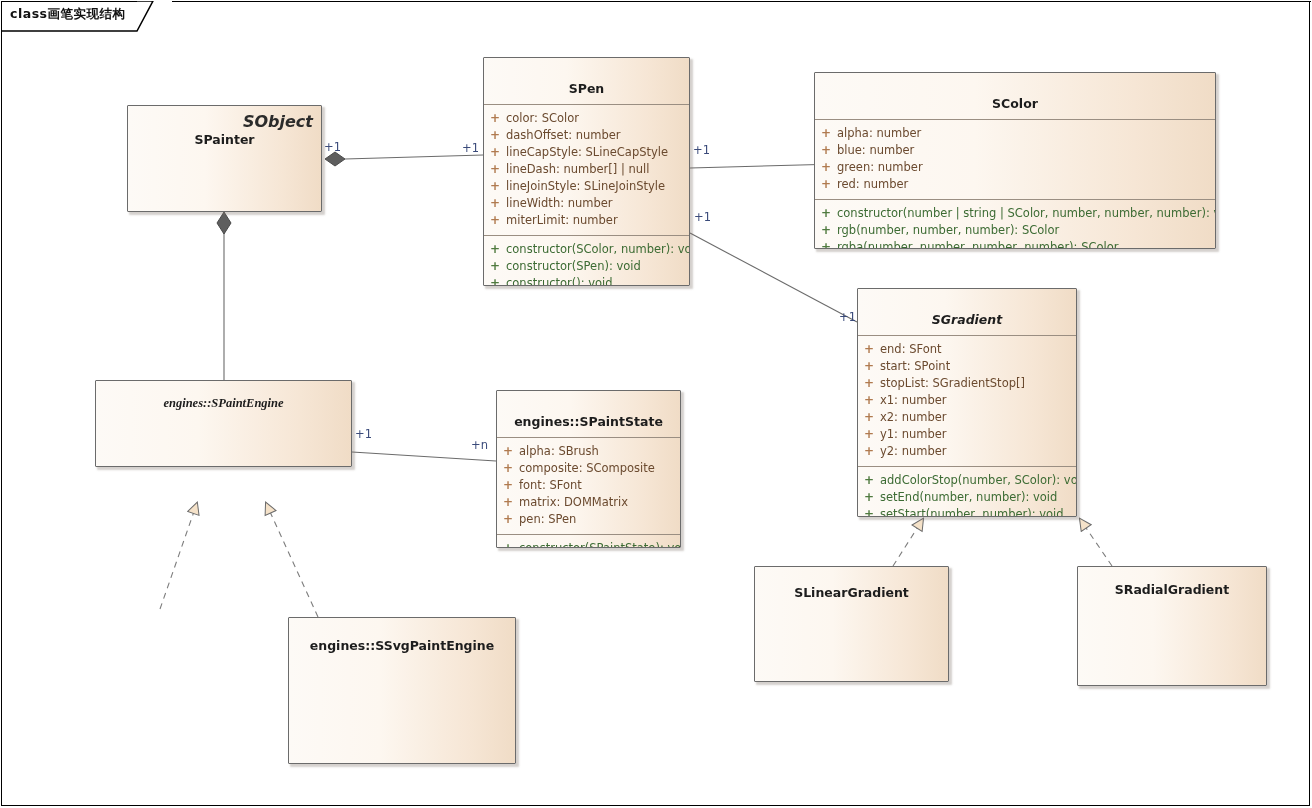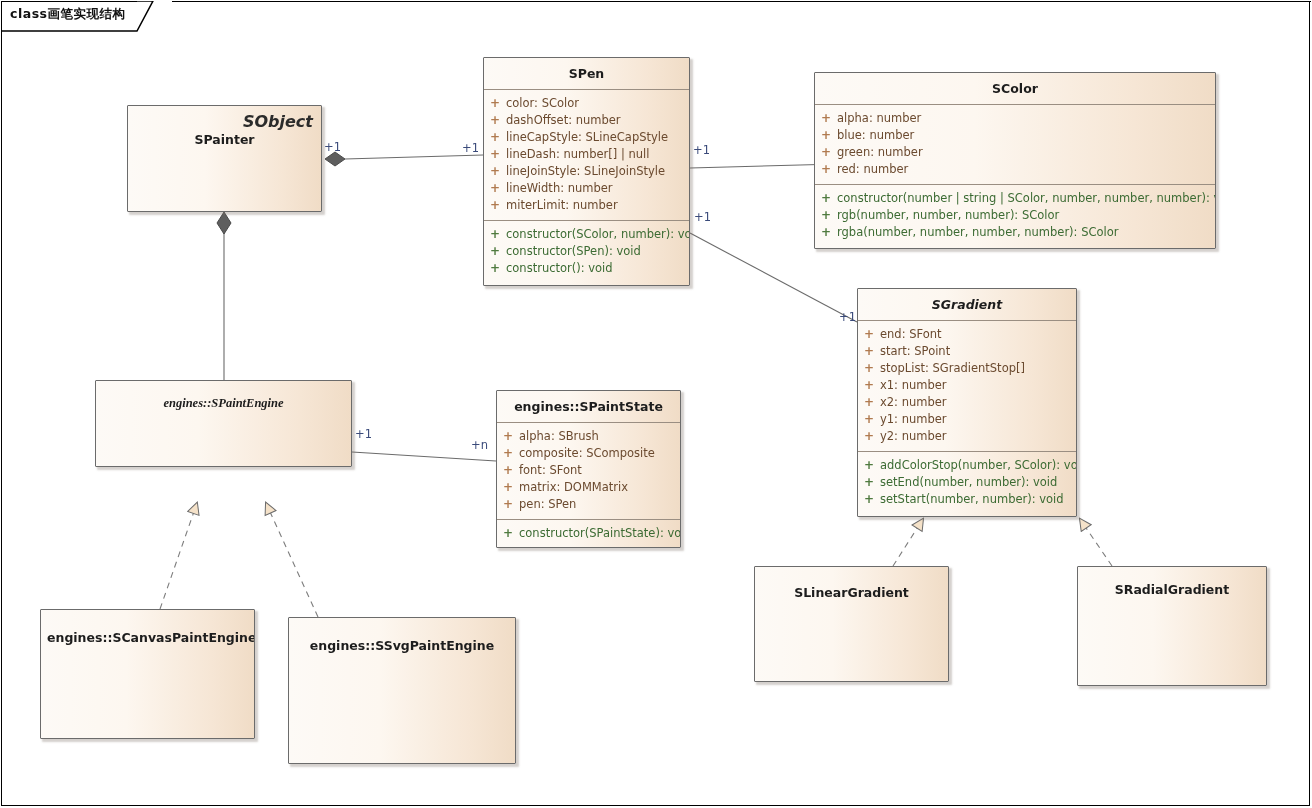--- a/index.html
+++ b/index.html
@@ -69,21 +69,21 @@
     box-shadow: 2.5px 2.5px 2px rgba(120,110,100,0.32);
     border-radius: 1px;
     overflow: hidden;
   }
   .cls-title {
     position: relative;
     text-align: center;
     font-size: 12.5px;
     font-weight: bold;
     color: #1d1d1d;
-    padding: 8px 6px 8px 6px;
+    padding: 23px 6px 8px 6px;
     white-space: nowrap;
   }
   .cls-title.italic { font-style: italic; }
   .stereo {
     position: absolute;
     right: 8px; top: 6px;
     font-size: 16px;
     font-style: italic;
     font-weight: bold;
     color: #2b2b2b;
@@ -376,23 +376,20 @@
     </div>
     <div class="sep"></div>
     <div class="compartment">
       <div class="member meth">
           <span class="vis">+</span>
           <span class="txt">constructor(SPaintState): void</span>
         </div>
     </div>
   </div>
 
-  <div class="cls" style="left:40px; top:609px; width:215px; height:130px;">
-    <div class="cls-title" style="padding-top:20px;">engines::SCanvasPaintEngine</div>
-  </div>
 
   <div class="cls" style="left:288px; top:617px; width:228px; height:147px;">
     <div class="cls-title" style="padding-top:20px;">engines::SSvgPaintEngine</div>
   </div>
 
   <div class="cls" style="left:754px; top:566px; width:195px; height:116px;">
     <div class="cls-title" style="padding-top:18px;">SLinearGradient</div>
   </div>
 
   <div class="cls" style="left:1077px; top:566px; width:190px; height:120px;">

